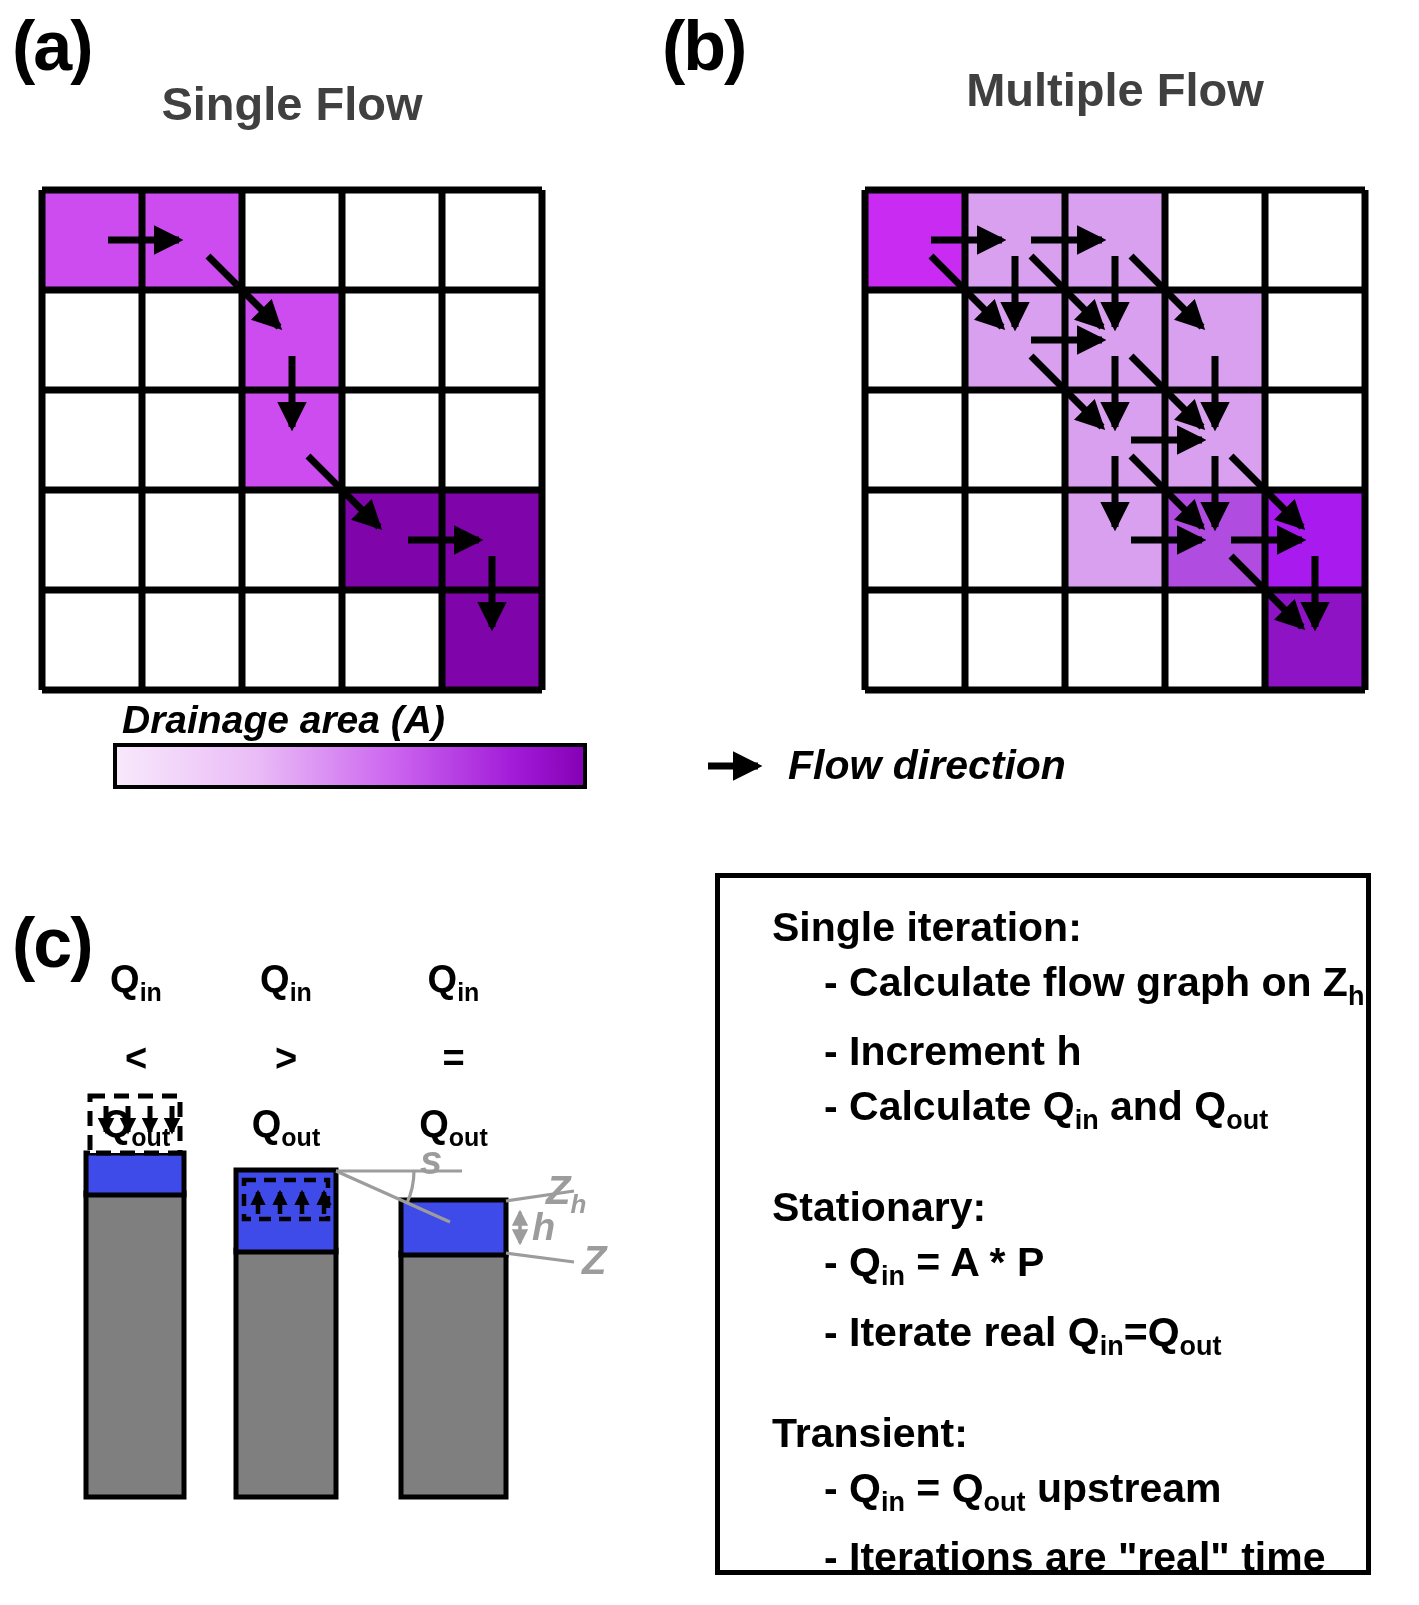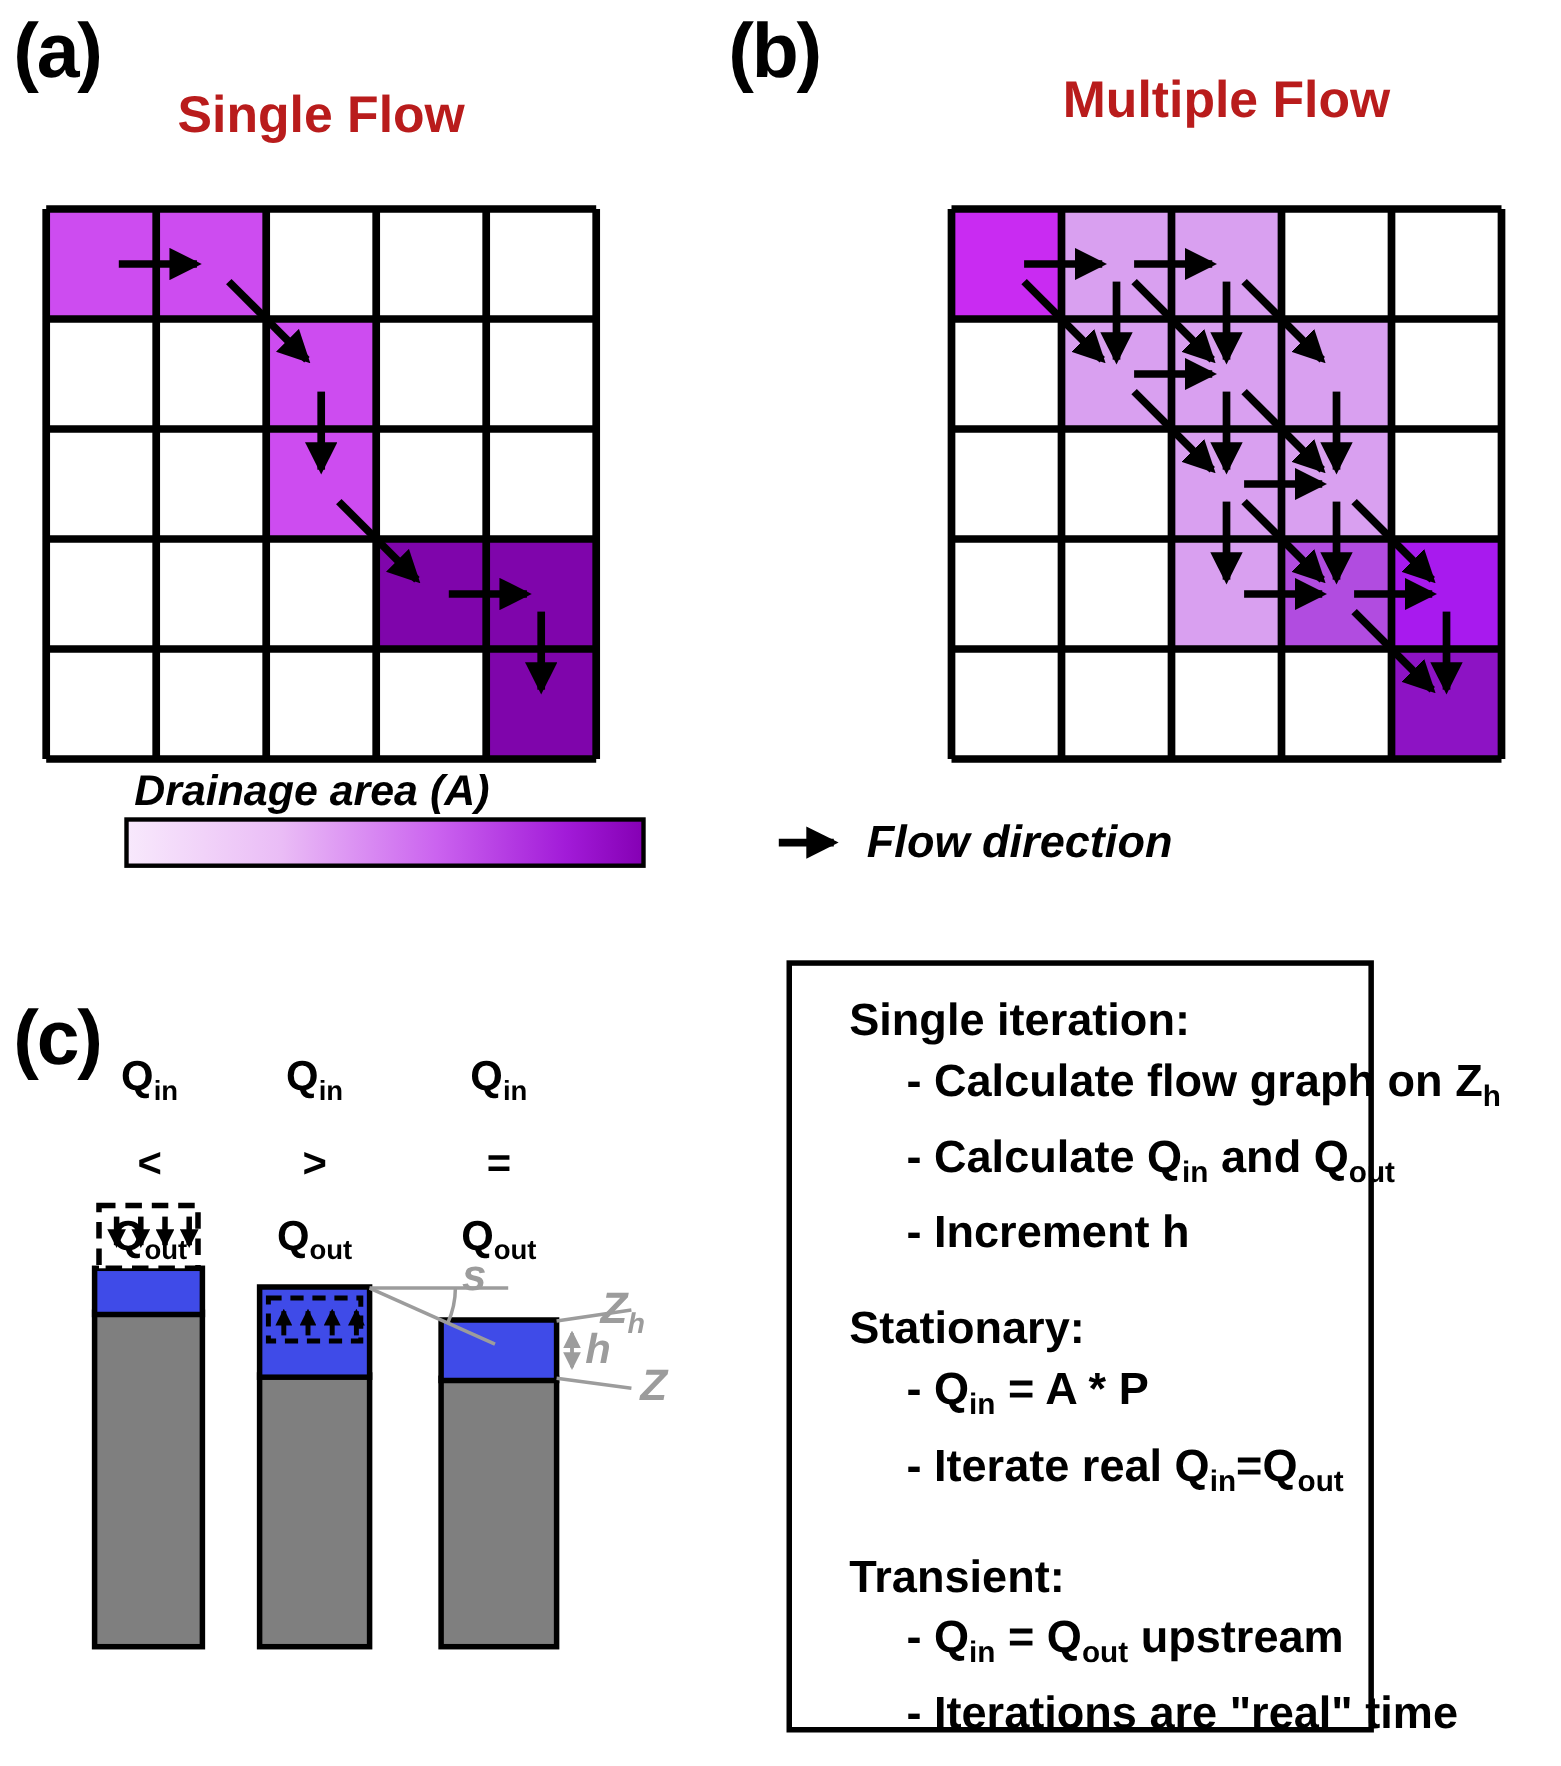--- a/index.html
+++ b/index.html
@@ -2,28 +2,28 @@
 <html><head>
 <meta charset="utf-8">
 <style>
   * { margin:0; padding:0; box-sizing:border-box; }
   html,body { background:#fff; }
   body { font-family:"Liberation Sans","DejaVu Sans",sans-serif; }
   .canvas { position:relative; width:1419px; height:1605px; background:#fff; overflow:hidden; }
   .abs { position:absolute; }
   svg.layer { position:absolute; left:0; top:0; }
   .panel-letter { font-size:70px; font-weight:bold; letter-spacing:-2px; color:#000; }
-  .panel-title { font-size:47px; font-weight:bold; text-align:center; color:#b91c1c; }
+  .panel-title { font-size:47px; font-weight:bold; text-align:center; color:#404040; }
   .ital-label { font-size:39px; font-weight:bold; font-style:italic; color:#000; }
   .qcol { position:absolute; text-align:center; font-weight:bold; 
           font-size:38px; line-height:66px; color:#000; }
   .qcol sub { font-size:25px; font-weight:bold; }
   .annot { font-size:40px; font-weight:bold; font-style:italic; color:#9c9c9c; }
   .annot sub { font-size:26px; }
-  .infobox { position:absolute; left:715px; top:873px; width:534px; height:702px;
+  .infobox { position:absolute; left:715px; top:873px; width:656px; height:702px;
              border:5px solid #000; background:#fff; padding:22px 14px 0 52px;
              font-weight:bold; color:#000; }
   .ib-title { font-size:41px; line-height:55px; white-space:nowrap; }
   .ib-item  { font-size:41px; line-height:55px; margin-left:52px; white-space:nowrap; }
   .ib-gap   { margin-top:32px; }
   .infobox sub { font-size:27px; font-weight:bold; }
 </style>
 </head>
 <body>
 
@@ -173,22 +173,22 @@
   </div>
 
   <div class="abs annot" style="left:420px; top:1138px;">s</div>
   <div class="abs annot" style="left:546px; top:1168px;"><span>Z</span><sub>h</sub></div>
   <div class="abs annot" style="left:582px; top:1238px;">Z</div>
   <div class="abs annot" style="left:532px; top:1206px; font-size:38px;">h</div>
 
   <div class="infobox">
     <div class="ib-title">Single iteration:</div>
     <div class="ib-item"><span>- Calculate flow graph on Z</span><sub>h</sub></div>
+    <div class="ib-item">- Increment h</div>
     <div class="ib-item"><span>- Calculate Q</span><sub>in</sub><span> and Q</span><sub>out</sub></div>
-    <div class="ib-item">- Increment h</div>
 
     <div class="ib-title ib-gap">Stationary:</div>
     <div class="ib-item"><span>- Q</span><sub>in</sub><span> = A * P</span></div>
     <div class="ib-item"><span>- Iterate real Q</span><sub>in</sub><span>=Q</span><sub>out</sub></div>
 
     <div class="ib-title ib-gap">Transient:</div>
     <div class="ib-item"><span>- Q</span><sub>in</sub><span> = Q</span><sub>out</sub><span> upstream</span></div>
     <div class="ib-item">- Iterations are "real" time</div>
   </div>
 

